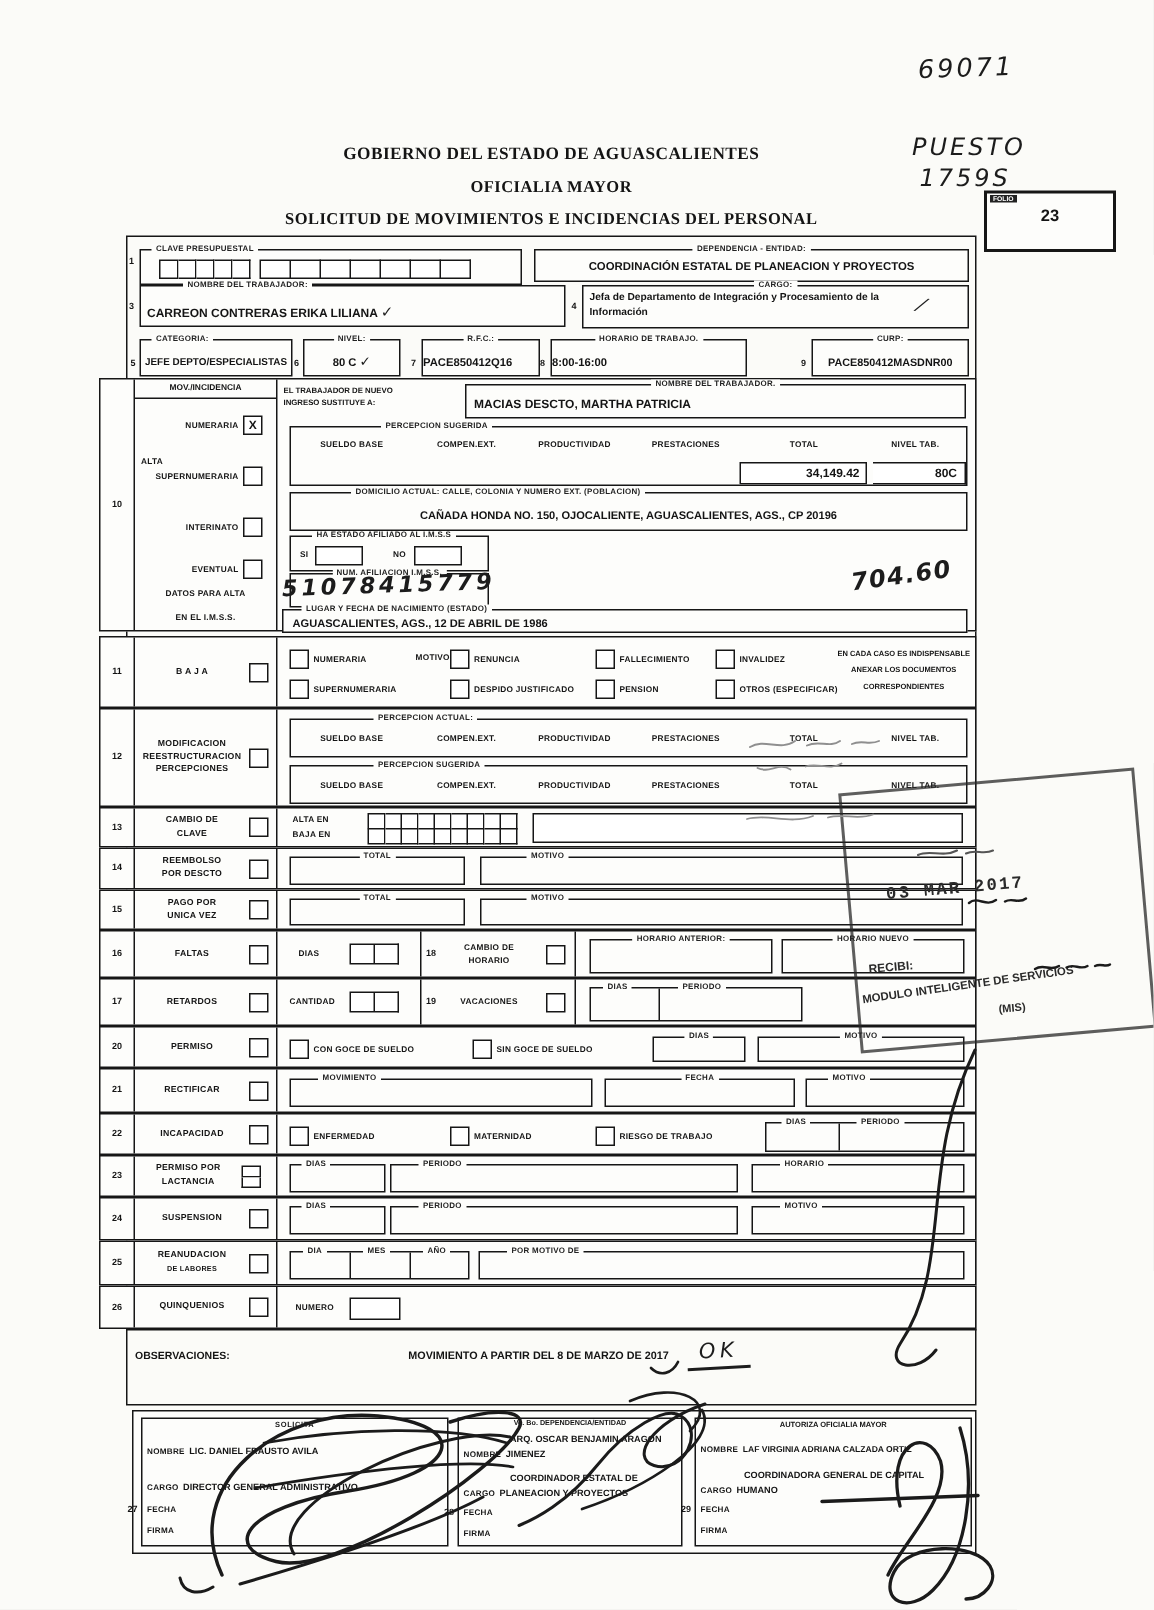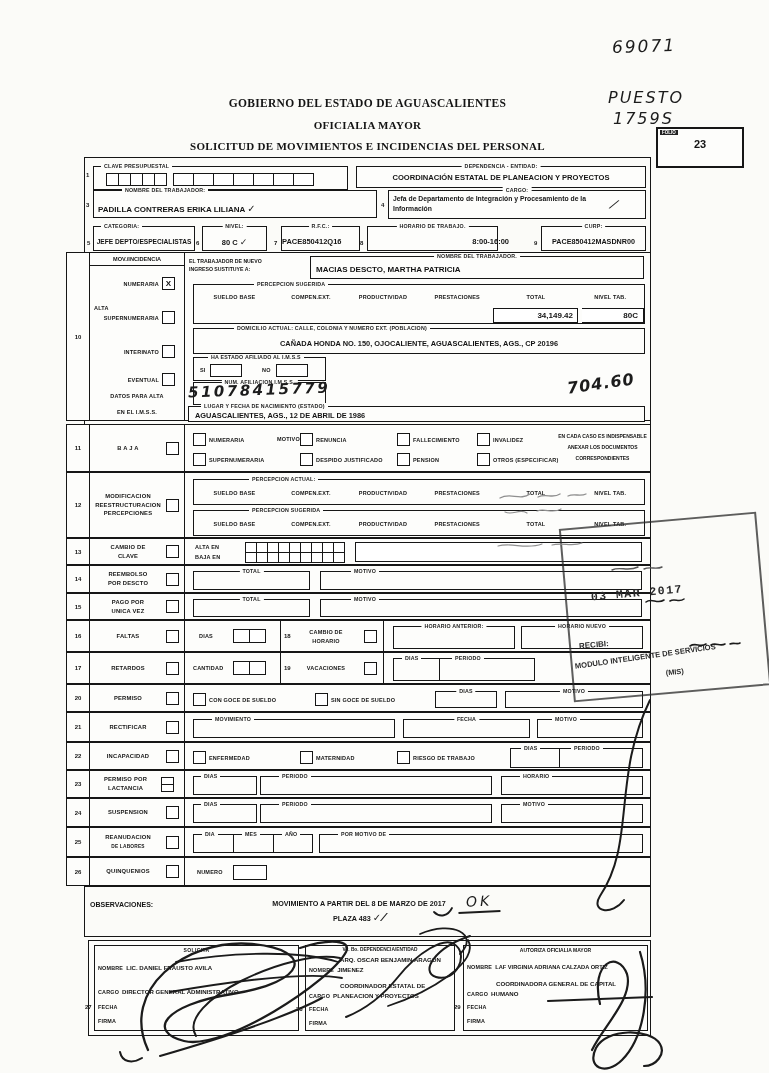--- a/index.html
+++ b/index.html
@@ -57,21 +57,21 @@
     </div>
   </div>
   <div class="fbox" style="left:356px;top:166px;width:288px;height:20px">
     <span class="flab ctr">DEPENDENCIA - ENTIDAD:</span>
     <div class="ab val" style="left:0;top:6px;width:100%;text-align:center;font-size:7.6px">COORDINACIÓN ESTATAL DE PLANEACION Y PROYECTOS</div>
   </div>
 
   <span class="ab num" style="left:86px;top:202px">3</span>
   <div class="fbox" style="left:93px;top:190px;width:282px;height:26px">
     <span class="flab" style="left:28px">NOMBRE DEL TRABAJADOR:</span>
-    <div class="ab val" style="left:4px;top:12px"><span>PADILLA CONTRERAS ERIKA LILIANA</span> <span class="hand" style="font-size:10px">✓</span></div>
+    <div class="ab val" style="left:4px;top:12px"><span>CARREON CONTRERAS ERIKA LILIANA</span> <span class="hand" style="font-size:10px">✓</span></div>
   </div>
   <span class="ab num" style="left:381px;top:202px">4</span>
   <div class="fbox" style="left:388px;top:190px;width:256px;height:27px">
     <span class="flab ctr">CARGO:</span>
     <div class="ab val" style="left:4px;top:4px;font-size:6.8px">Jefa de Departamento de Integración y Procesamiento de la</div>
     <div class="ab val" style="left:4px;top:14px;font-size:6.8px">Información</div>
     <span class="ab hand" style="right:30px;top:6px;font-size:13px;transform:rotate(12deg)">⁄</span>
   </div>
 
   <span class="ab num" style="left:87px;top:240px">5</span>
@@ -85,21 +85,21 @@
     <div class="ab val" style="left:0;top:10px;width:100%;text-align:center;font-size:7.5px"><span>80 C</span> <span class="hand" style="font-size:9px">✓</span></div>
   </div>
   <span class="ab num" style="left:274px;top:240px">7</span>
   <div class="fbox" style="left:281px;top:226px;width:77px;height:23px">
     <span class="flab ctr">R.F.C.:</span>
     <div class="ab val" style="left:0;top:10px;width:100%;text-align:left;font-size:7.5px">PACE850412Q16</div>
   </div>
   <span class="ab num" style="left:360px;top:240px">8</span>
   <div class="fbox" style="left:367px;top:226px;width:129px;height:23px">
     <span class="flab ctr">HORARIO DE TRABAJO.</span>
-    <div class="ab val" style="left:12px;top:10px;width:100%;text-align:right;font-size:7.5px">8:00-16:00</div>
+    <div class="ab val" style="left:0;top:10px;width:100%;text-align:left;font-size:7.5px">8:00-16:00</div>
   </div>
   <span class="ab num" style="left:534px;top:240px">9</span>
   <div class="fbox" style="left:541px;top:226px;width:103px;height:23px">
     <span class="flab ctr">CURP:</span>
     <div class="ab val" style="left:0;top:10px;width:100%;text-align:center;font-size:7.2px">PACE850412MASDNR00</div>
   </div>
 
   <div class="sec" style="top:252px;height:169px">
     <div class="sn">
         <span class="num">10</span>
@@ -504,21 +504,20 @@
       </div>
     <div class="sc">
       <span class="ab tiny" style="left:12px;top:11px">NUMERO</span>
       <div class="ab" style="left:48px;top:7px;width:32px;height:13px;border:1.4px solid #161616;background:#fff"></div>
     </div>
   </div>
 
   <div class="ab" style="left:84px;top:886px;width:567px;height:51px;border-top:1.8px solid #161616;box-sizing:border-box">
     <span class="ab" style="left:6px;top:14px;font-size:7px;font-weight:bold">OBSERVACIONES:</span>
     <div class="ab val" style="left:130px;top:12px;width:290px;text-align:center;font-size:7.2px">MOVIMIENTO A PARTIR DEL 8 DE MARZO DE 2017</div>
-    <div class="ab val" style="left:130px;top:24px;width:290px;text-align:center;font-size:7.2px"><span>PLAZA 483</span> <span class="hand" style="font-size:10px">✓</span> <span class="hand" style="font-size:11px">⁄</span></div>
     <div class="ab hand" style="left:374px;top:6px;font-size:14px;letter-spacing:3px;border-bottom:2px solid #1c1c1c;padding:0 8px 2px;transform:rotate(-3deg)">OK</div>
   </div>
 
   <div class="ab" style="left:88px;top:940px;width:563px;height:96px;border:1.8px solid #161616;box-sizing:border-box;background:#fdfdfb">
 
     <div class="ab" style="left:5px;top:4px;width:205px;height:86px;border:1.4px solid #161616;box-sizing:border-box">
       <div class="ab" style="left:0;top:1px;width:100%;text-align:center;font-size:5px;font-weight:bold;letter-spacing:.4px">SOLICITA</div>
       <div class="rowlab" style="left:3px;top:18px">
           <span class="siglab">NOMBRE</span>
           <span class="sigval">LIC. DANIEL FRAUSTO AVILA</span>

